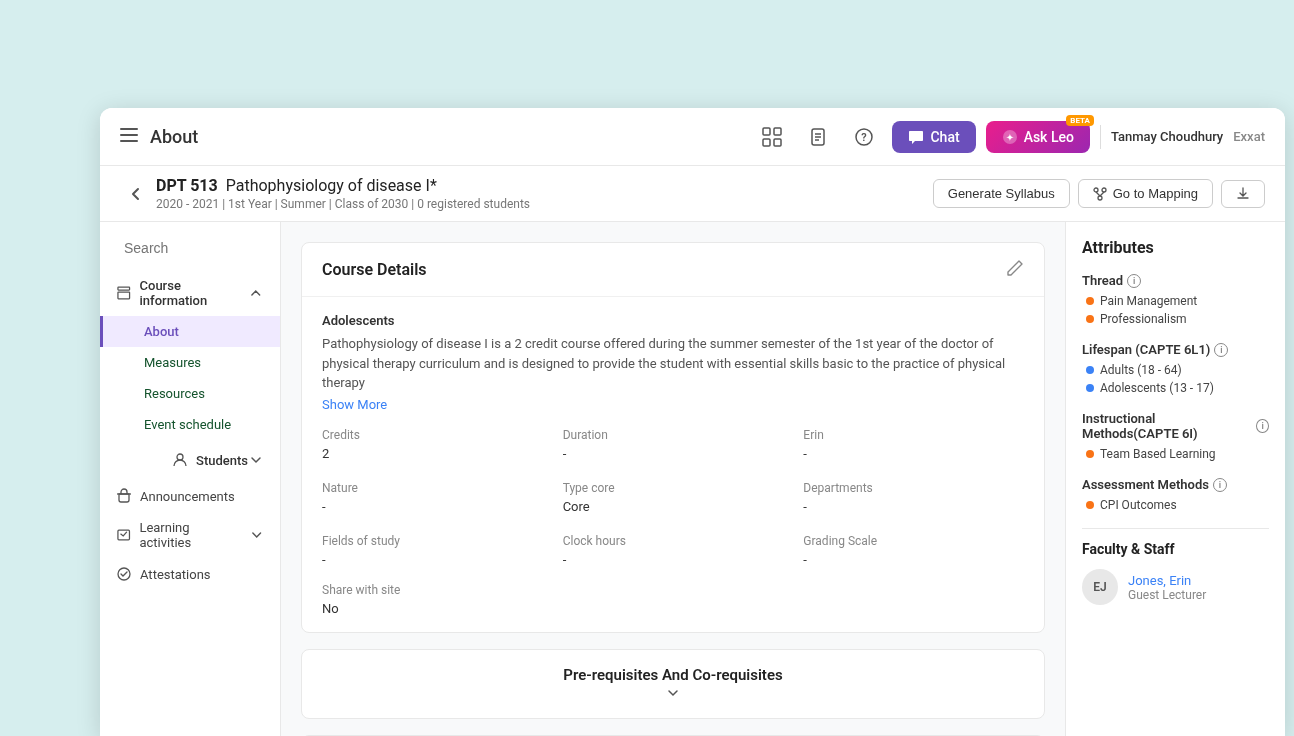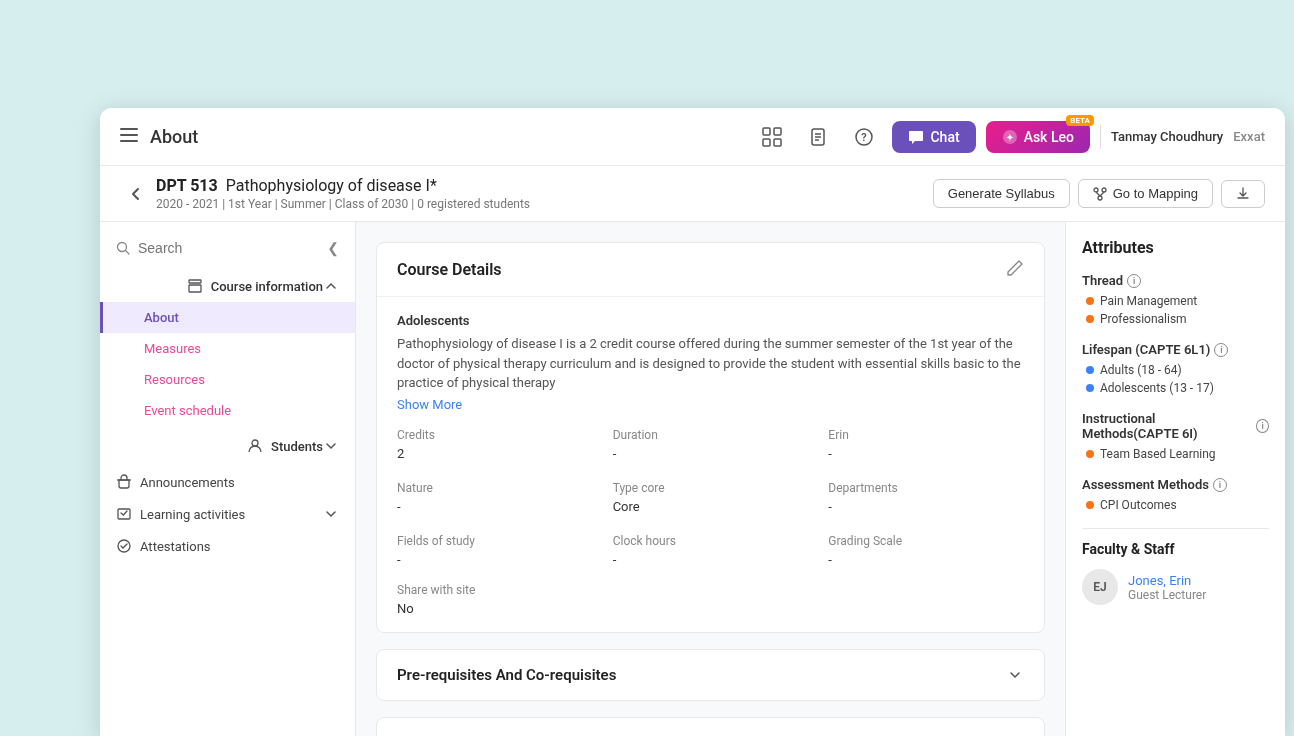--- a/index.html
+++ b/index.html
@@ -172,21 +172,21 @@
       color: #333;
     }
     
     .main-layout {
       display: flex;
       flex: 1;
       overflow: hidden;
     }
     
     .sidebar {
-      width: 256px;
+      width: 181px;
       flex-shrink: 0;
       background: #fff;
       border-right: 1px solid #e8e8e8;
       overflow-y: auto;
       padding: 12px 0;
     }
     .sidebar-search {
       display: flex;
       align-items: center;
       gap: 8px;
@@ -217,21 +217,21 @@
     }
     .sidebar-section-header .left {
       display: flex;
       align-items: center;
       gap: 8px;
     }
     .sidebar-item {
       padding: 8px 16px 8px 44px;
       cursor: pointer;
       font-size: 13px;
-      color: #ec4899;
+      color: #14532d;
       border-radius: 0;
     }
     .sidebar-item.active {
       background: #f0eaff;
       color: #6b4fbb;
       border-left: 3px solid #6b4fbb;
       font-weight: 500;
       padding-left: 41px;
     }
     .sidebar-single {
@@ -307,20 +307,21 @@
     }
     .share-section {
       margin-top: 16px;
     }
     .collapsible-header {
       display: flex;
       align-items: center;
       justify-content: space-between;
       padding: 16px 20px;
       cursor: pointer;
+      flex-direction: column;
     }
     .collapsible-title {
       font-size: 15px;
       font-weight: 600;
       color: #222;
     }
     
     .right-panel {
       width: 220px;
       flex-shrink: 0;

